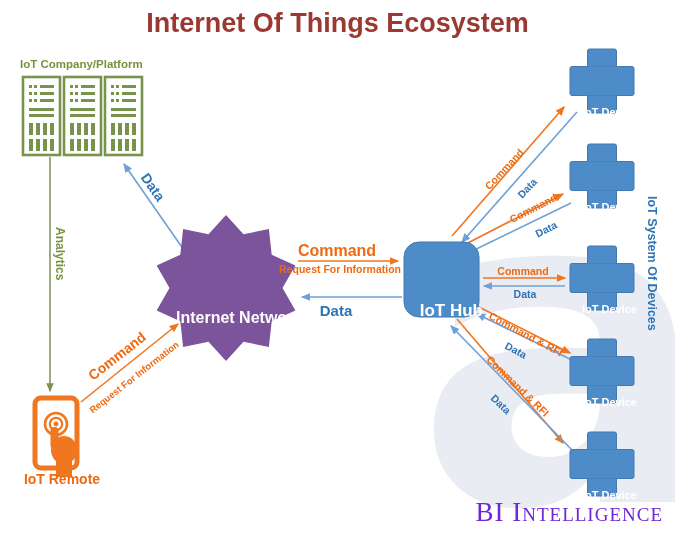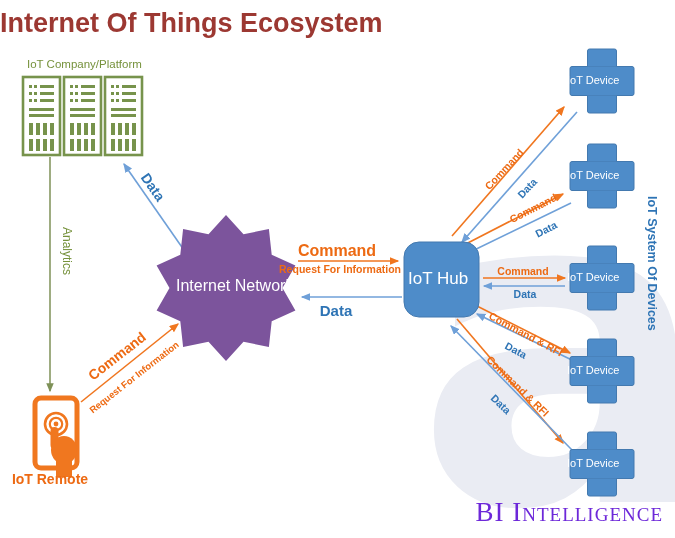--- a/index.html
+++ b/index.html
@@ -8,31 +8,31 @@
     font-family:"Liberation Sans",sans-serif;
   }
   .abs{position:absolute;}
   #watermark{
     left:415px;top:130px;font-size:440px;line-height:1;color:#EAECF3;
     font-family:"DejaVu Sans",sans-serif;font-weight:bold;z-index:0;user-select:none;
   }
   #lines-layer{left:0;top:0;z-index:1;}
   .lbl{position:absolute;z-index:2;white-space:nowrap;}
   #page-title{
-    left:0;top:8px;width:675px;text-align:left;font-size:27px;font-weight:bold;
+    left:0;top:8px;width:675px;text-align:center;font-size:27px;font-weight:bold;
     color:#9C3832;letter-spacing:0px;
   }
-  .green-lbl{color:#76923C;font-weight:normal;margin-left:7px;}
+  .green-lbl{color:#76923C;font-weight:bold;}
   .orange-lbl{color:#ED6A13;font-weight:bold;}
   .blue-lbl{color:#2E74B5;font-weight:bold;}
-  .white-lbl{color:#ffffff;font-weight:normal;text-align:left;}
+  .white-lbl{color:#ffffff;font-weight:bold;text-align:right;margin-top:32px;}
   .vtext{writing-mode:vertical-rl;}
   #platform-label{left:20px;top:58px;font-size:11.5px;}
   #analytics-label{left:53px;top:227px;font-size:12px;}
-  #remote-label{left:0;top:471px;width:100px;text-align:center;font-size:14px;}
+  #remote-label{left:12px;top:471px;width:100px;text-align:center;font-size:14px;}
   #network-label{left:176px;top:276px;width:100px;font-size:16px;line-height:1.25;}
   #hub-label{left:408px;top:269px;width:75px;font-size:17px;}
   .device-lbl{width:70px;font-size:11px;left:567px;}
   #device-label-1{top:74px;}
   #device-label-2{top:169px;}
   #device-label-3{top:271px;}
   #device-label-4{top:364px;}
   #device-label-5{top:457px;}
   #system-label{left:645px;top:196px;font-size:12.5px;color:#2E74B5;font-weight:bold;}
   #brand-logo{

